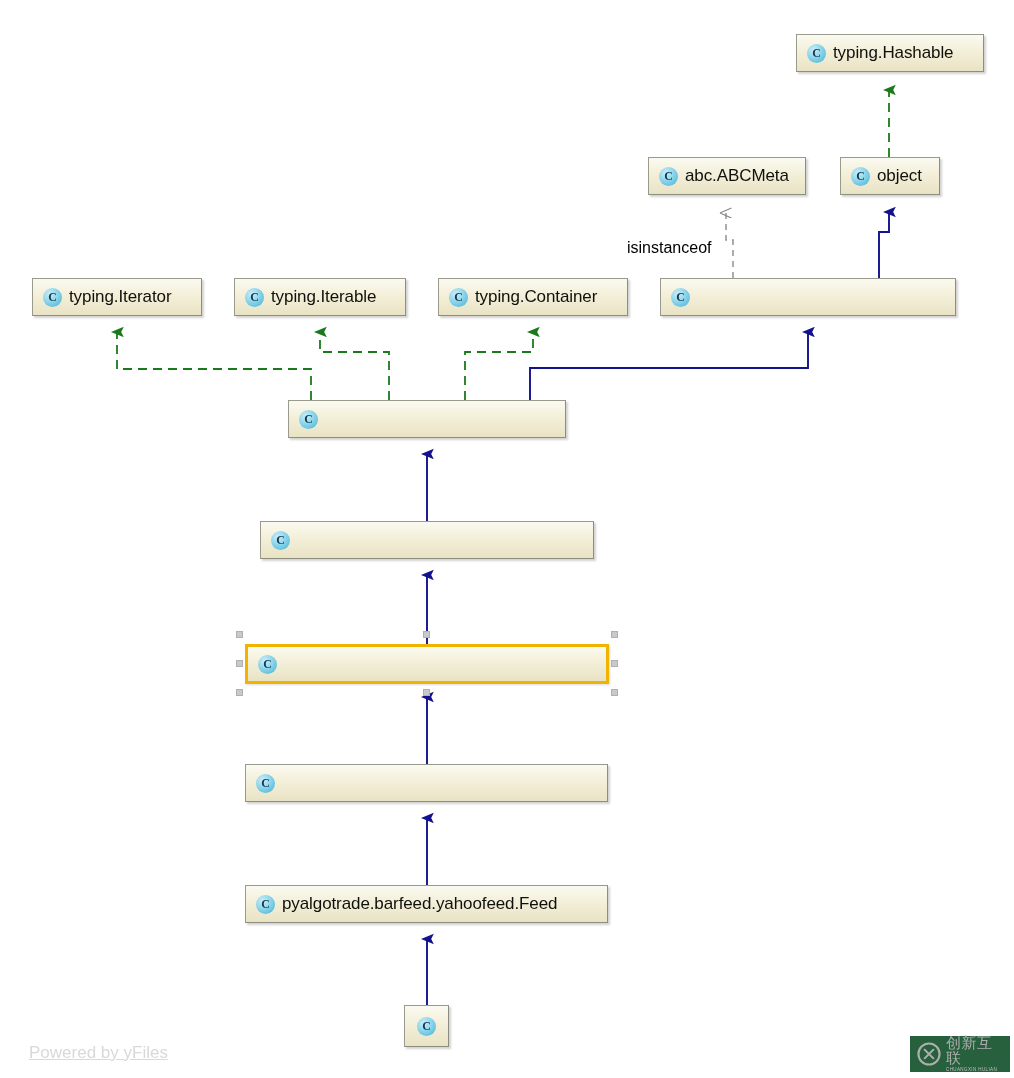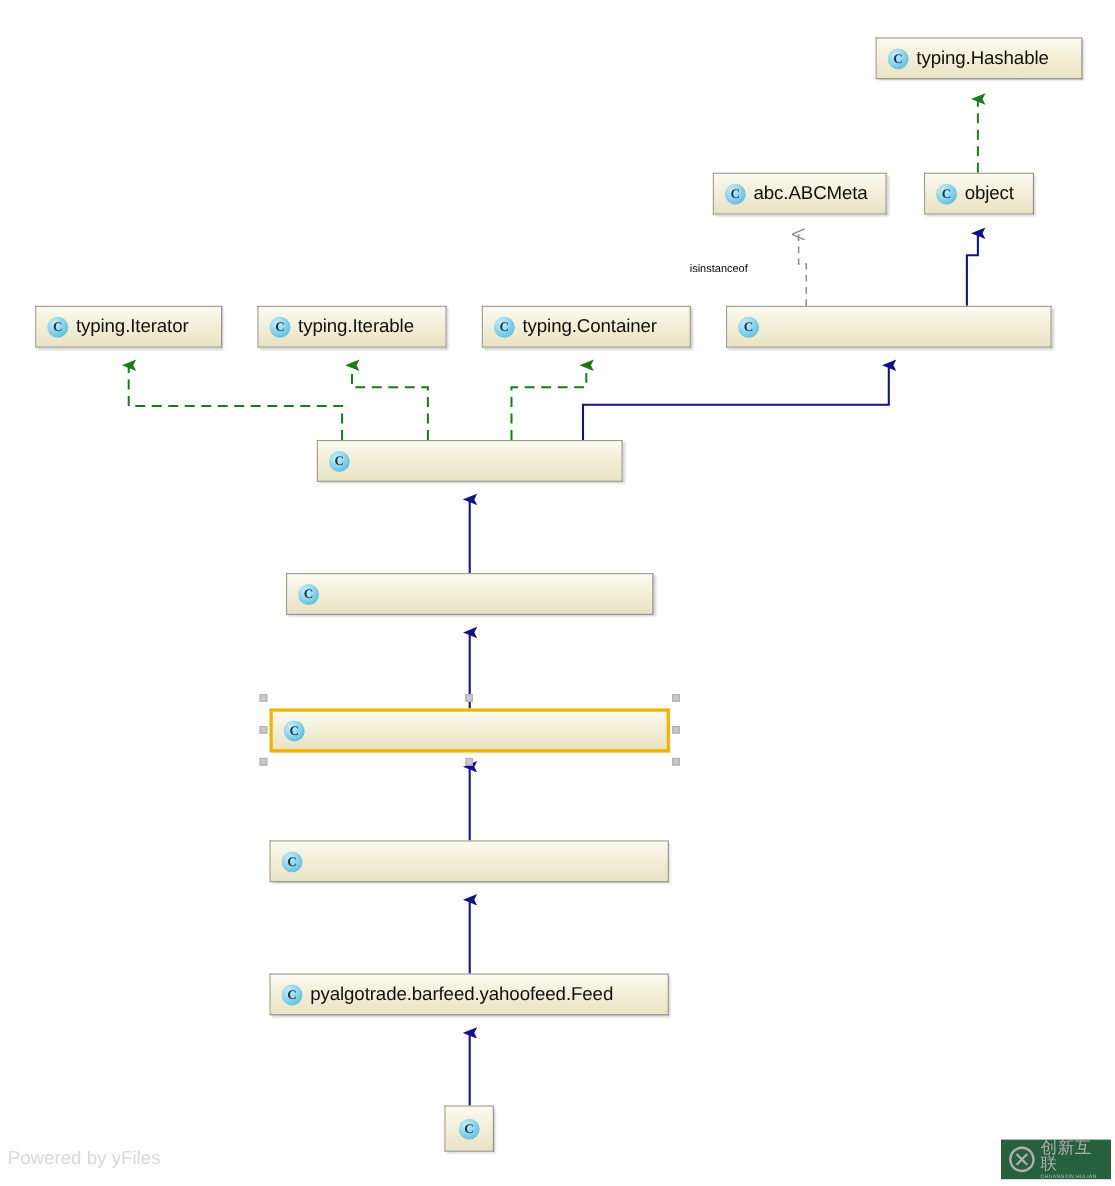--- a/index.html
+++ b/index.html
@@ -69,21 +69,21 @@
   }
   .node.compact {
     justify-content: center;
   }
   .node.compact .class-icon {
     margin-left: 0;
     margin-right: 0;
   }
   .edge-label {
     position: absolute;
-    font-size: 10px;
+    font-size: 16px;
     color: #000000;
     white-space: nowrap;
   }
   .handle {
     position: absolute;
     width: 7px;
     height: 7px;
     background: #c9c9c9;
     border: 1px solid #b0b0b0;
     box-sizing: border-box;
@@ -257,21 +257,21 @@
 
   <div class="handle" style="left:236px; top:631px;"></div>
   <div class="handle" style="left:423px; top:631px;"></div>
   <div class="handle" style="left:611px; top:631px;"></div>
   <div class="handle" style="left:236px; top:660px;"></div>
   <div class="handle" style="left:611px; top:660px;"></div>
   <div class="handle" style="left:236px; top:689px;"></div>
   <div class="handle" style="left:423px; top:689px;"></div>
   <div class="handle" style="left:611px; top:689px;"></div>
 
-  <div class="watermark-left" style="left:7px; top:1043px;">Powered by yFiles</div>
+  <div class="watermark-left" style="left:29px; top:1043px;text-decoration:underline;">Powered by yFiles</div>
 
   <div class="watermark-right" style="left:910px; top:1036px; width:100px; height:36px;">
     <svg class="wm-logo" viewBox="0 0 32 32">
       <circle cx="16" cy="16" r="13" fill="none" stroke="#a8a8a8" stroke-width="2.6"></circle>
       <path d="M10 10 L22 22 M22 10 L10 22" stroke="#a8a8a8" stroke-width="2.6" fill="none"></path>
     </svg>
     <span class="wm-text">
       <span class="wm-cn">创新互联</span>
       <span class="wm-en">CHUANGXIN HULIAN</span>
     </span>

